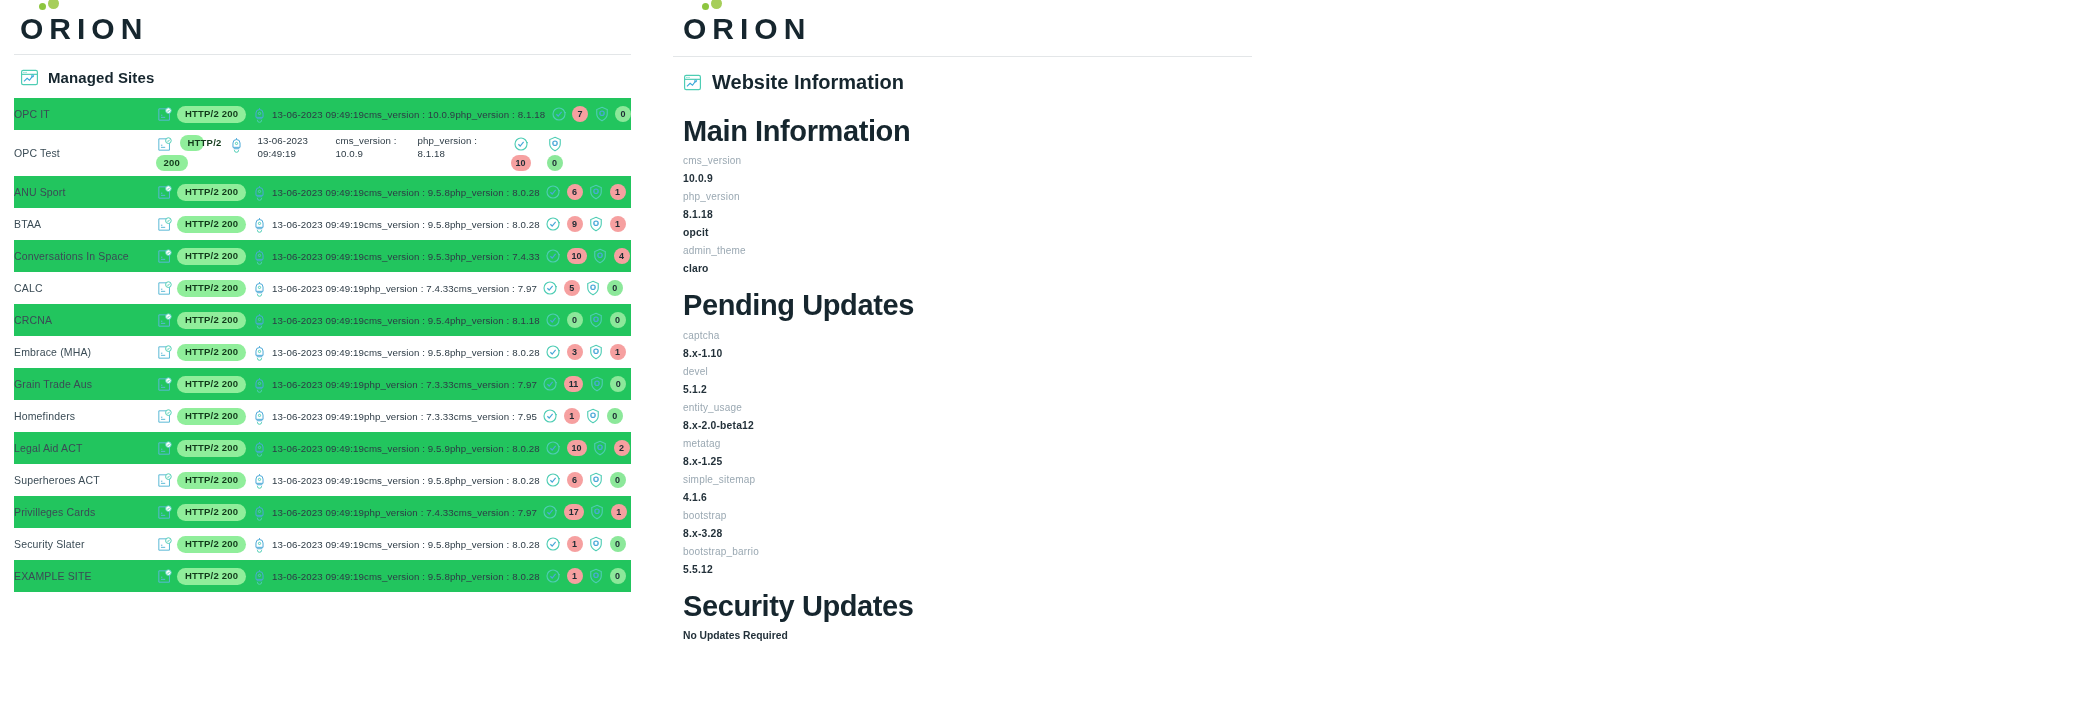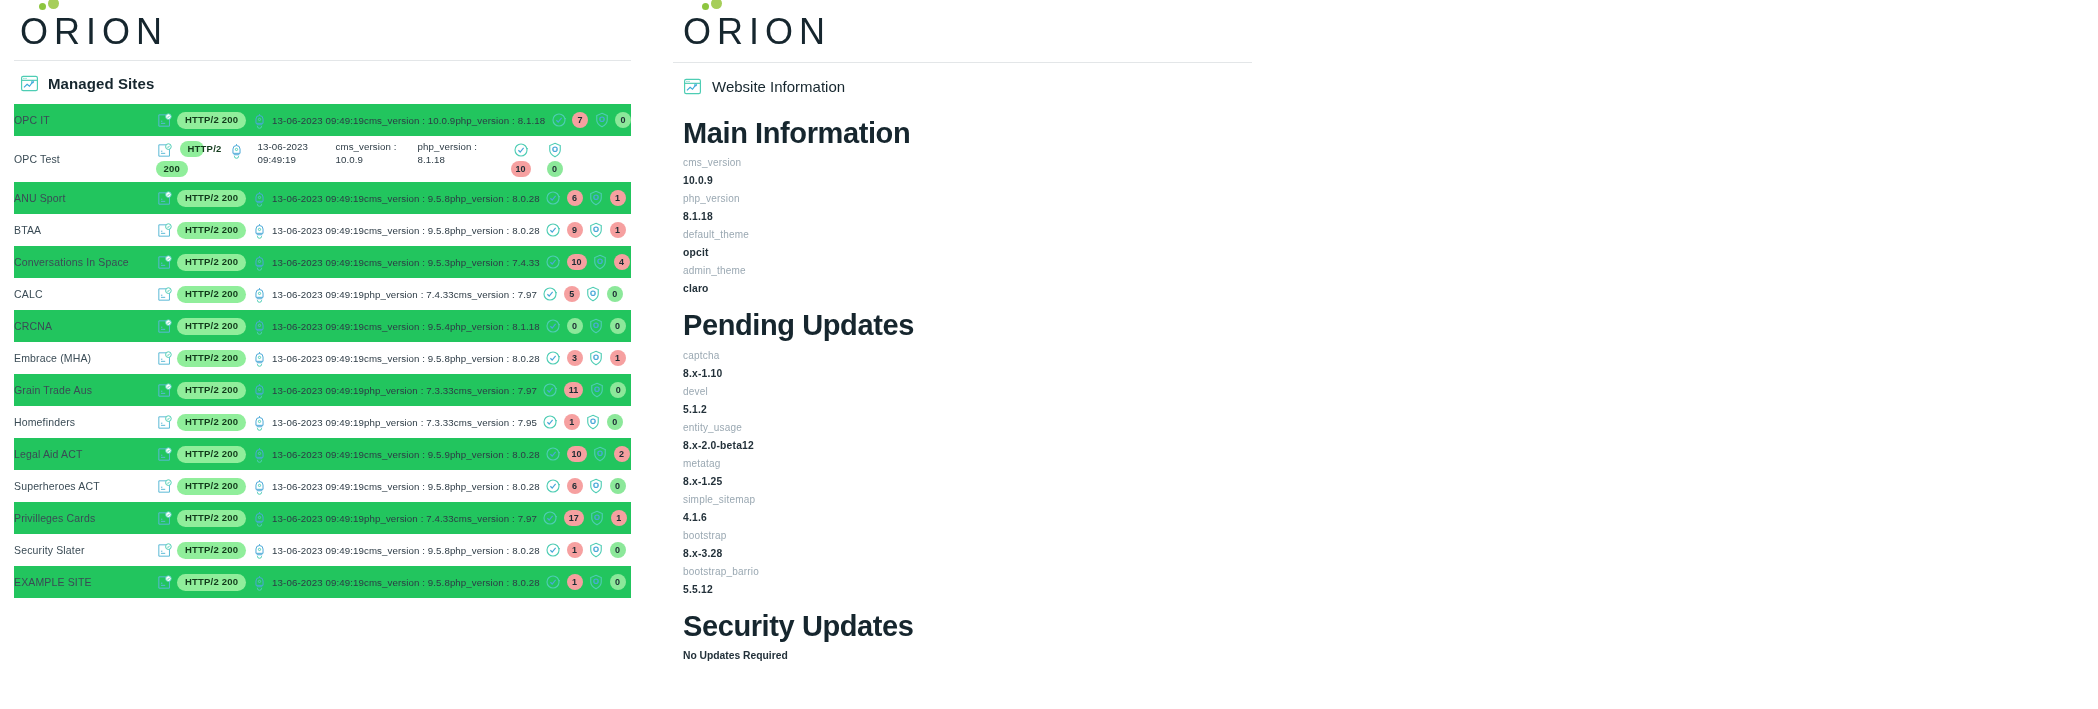--- a/index.html
+++ b/index.html
@@ -15,21 +15,21 @@
 
   
   .panel-sites {
     width: 645px; height: 709px; flex: 0 0 645px;
     padding: 0 14px 0 14px;
     position: relative;
     overflow: hidden;
   }
   .logo-wrap { padding: 14px 6px 10px 6px; position: relative; }
   .logo {
-    font-size: 36px; font-weight: 400; letter-spacing: 6px;
+    font-size: 30px; font-weight: 700; letter-spacing: 6px;
     color: #16262e; line-height: 1; position: relative; display:inline-block;
   }
   .logo .dot-a {
     position:absolute; width:7px; height:7px; border-radius:50%;
     background:#8dc63f; left:19px; top:-11px;
   }
   .logo .dot-b {
     position:absolute; width:11px; height:11px; border-radius:50%;
     background:#a6ce5a; left:28px; top:-16px;
   }
@@ -77,21 +77,21 @@
   .wrapgrid { display:flex; align-items:flex-start; gap:0; }
   .wrapcell { display:flex; flex-direction:column; gap:2px; }
 
   
   .panel-info {
     width: 625px; flex:0 0 625px; height:709px;
     padding: 0 18px 0 28px; overflow:hidden; position:relative;
   }
   .panel-info .logo-wrap { padding: 14px 6px 12px 10px; }
   .info-head { display:flex; align-items:center; gap:10px; padding: 14px 0 6px 10px;}
-  .info-head .title { font-size:15px; font-weight:400; }
+  .info-head .title { font-size:20px; font-weight:700; }
   .h-big {
     font-size: 29px; font-weight:700; letter-spacing:-.4px;
     margin: 16px 0 9px 10px; color:#16262e; line-height:1.05;
   }
   .kv-key { font-size:10px; color:#9aa8b2; margin:0 0 7px 10px; letter-spacing:.2px;}
   .kv-val { font-size:10.3px; color:#23313a; margin:0 0 7px 10px; font-weight:600; letter-spacing:.2px;}
   .plain-line { font-size:10.3px; color:#23313a; margin:4px 0 0 10px; font-weight:600;}
 
   
   .panel-sec {
@@ -521,21 +521,20 @@
       </span>
       <span class="title">Website Information</span>
     </div>
 
     <div id="info-sections">
         <div class="h-big">Main Information</div>
         <div class="kv-key">cms_version</div>
         <div class="kv-val">10.0.9</div>
         <div class="kv-key">php_version</div>
         <div class="kv-val">8.1.18</div>
-        <div class="kv-key">default_theme</div>
         <div class="kv-val">opcit</div>
         <div class="kv-key">admin_theme</div>
         <div class="kv-val">claro</div>
         <div class="h-big">Pending Updates</div>
         <div class="kv-key">captcha</div>
         <div class="kv-val">8.x-1.10</div>
         <div class="kv-key">devel</div>
         <div class="kv-val">5.1.2</div>
         <div class="kv-key">entity_usage</div>
         <div class="kv-val">8.x-2.0-beta12</div>

